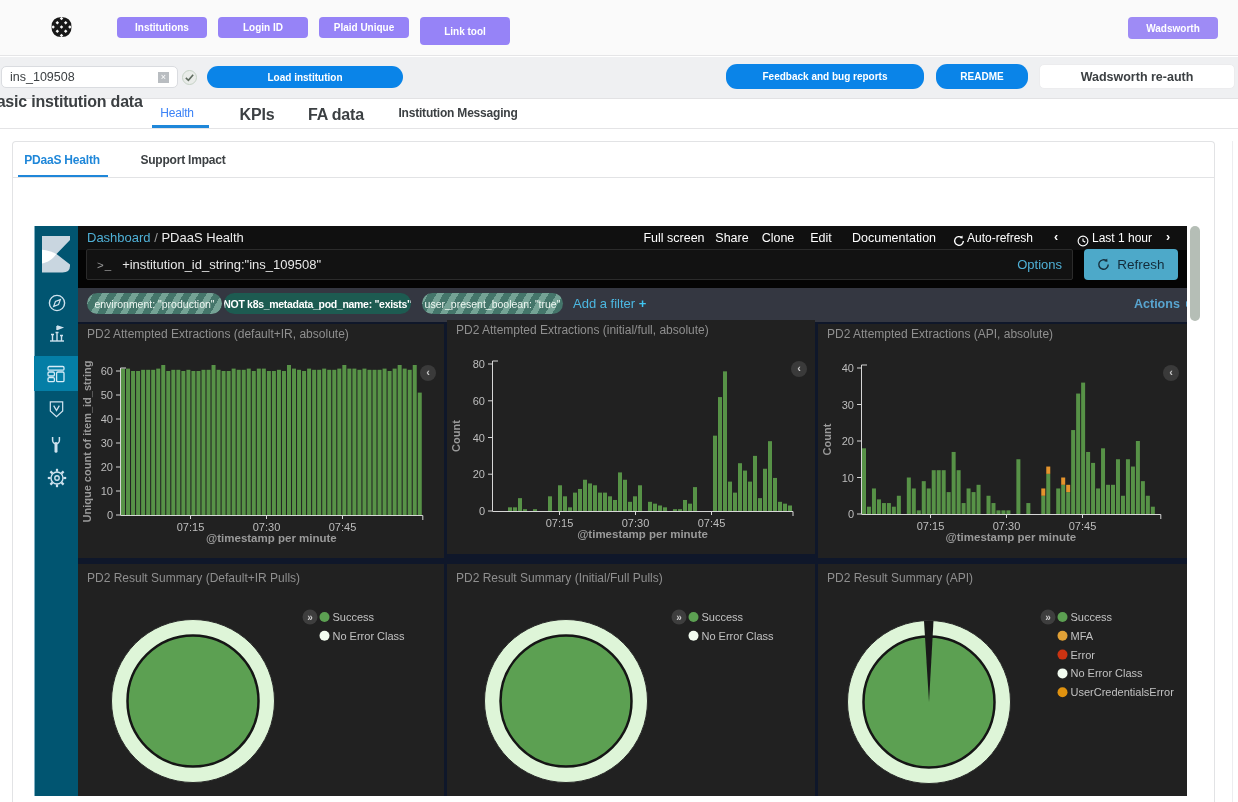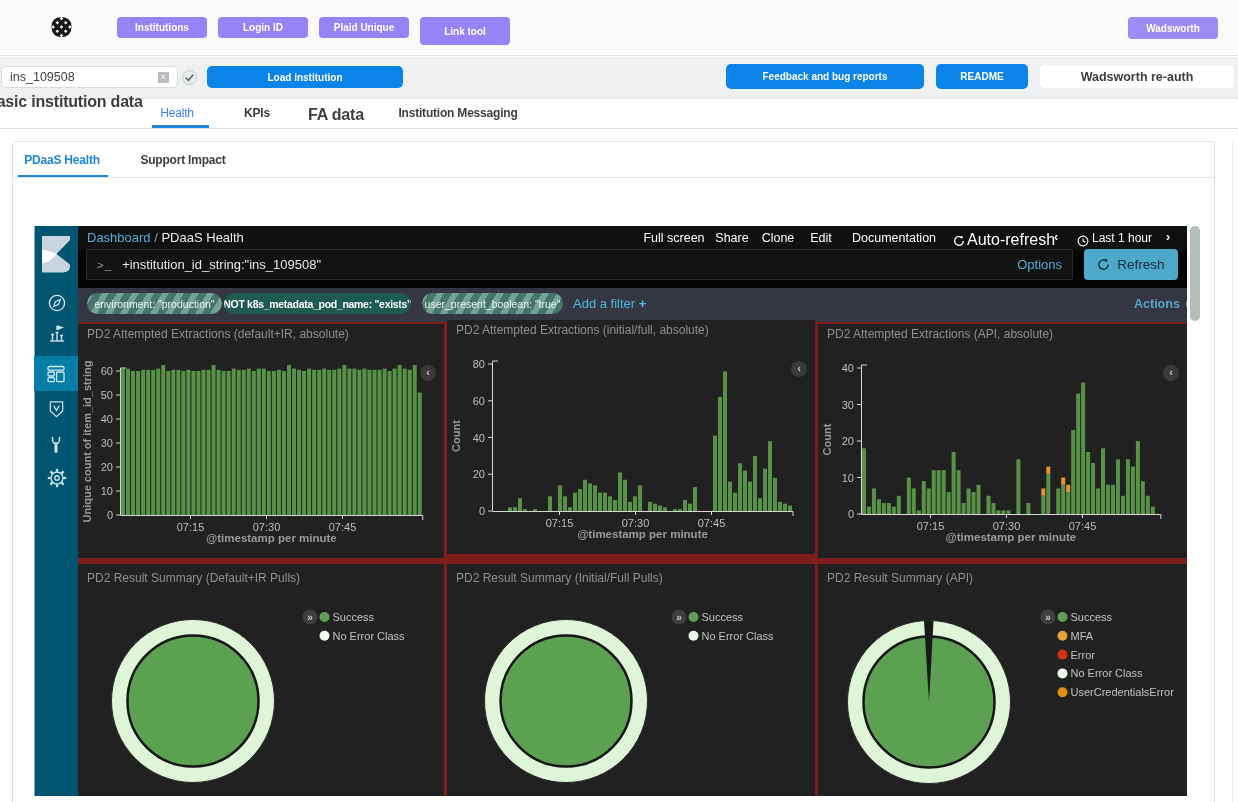--- a/index.html
+++ b/index.html
@@ -1,18 +1,18 @@
 <!DOCTYPE html>
 <html><head><meta charset="utf-8"><style>
 *{margin:0;padding:0;box-sizing:border-box}
 html,body{width:1238px;height:802px;background:#fff;font-family:"Liberation Sans",sans-serif;overflow:hidden;position:relative}
 .abs{position:absolute}
 .btn{display:flex;align-items:center;justify-content:center;border-radius:4px;color:#fff;font-weight:bold;font-size:10px}
 .purple{background:#9683f7}
-.bluebtn{background:#0a84e8;border-radius:5px}
+.bluebtn{background:#0a84e8;border-radius:11px}
 .ktxt{color:#fff;font-size:12.5px}
 </style></head><body>
 
 <div class="abs" style="left:0;top:0;width:1238px;height:56px;background:#fafafa;border-bottom:1px solid #e5e5e7"></div>
 <div class="abs" style="left:51px;top:16px"><svg width="21" height="22" viewBox="0 0 24 24">
 <path d="M12 0.5 Q17.5 0.5 20.5 3.5 Q23.5 6.5 23.5 12 Q23.5 17.5 20.5 20.5 Q17.5 23.5 12 23.5 Q6.5 23.5 3.5 20.5 Q0.5 17.5 0.5 12 Q0.5 6.5 3.5 3.5 Q6.5 0.5 12 0.5 Z" fill="#181818"></path>
 <path d="M2.4 0.4 L4.4 2.4 L2.4 4.4 L0.4 2.4 Z" fill="#fafafa"></path>
       <path d="M2.4 10.0 L4.4 12.0 L2.4 14.0 L0.4 12.0 Z" fill="#fafafa"></path>
       <path d="M2.4 19.6 L4.4 21.6 L2.4 23.6 L0.4 21.6 Z" fill="#fafafa"></path>
       <path d="M7.2 5.2 L9.2 7.2 L7.2 9.2 L5.2 7.2 Z" fill="#fafafa"></path>
@@ -38,31 +38,31 @@
       <path d="M2 6.5 L4.8 9 L10 3" fill="none" stroke="#5f6b5f" stroke-width="1.8"></path>
     </svg>
   </div>
 <div class="abs btn bluebtn" style="left:207px;top:66px;width:196px;height:22px">Load institution</div>
 <div class="abs btn bluebtn" style="left:726px;top:64px;width:198px;height:25px">Feedback and bug reports</div>
 <div class="abs btn bluebtn" style="left:936px;top:64px;width:92px;height:25px">README</div>
 <div class="abs" style="left:1039px;top:64px;width:196px;height:25px;background:#fff;border:1px solid #ececee;border-radius:5px;display:flex;align-items:center;justify-content:center;font-size:12.5px;font-weight:bold;color:#3c4043">Wadsworth re-auth</div>
 <div class="abs" style="left:0;top:99px;width:1238px;height:30px;background:#fff;border-bottom:1px solid #e4e4e6"></div>
 <div class="abs" style="left:64px;top:93px;transform:translateX(-50%);font-size:16px;font-weight:bold;letter-spacing:-0.2px;color:#3c4043;white-space:nowrap">Basic institution data</div>
 <div class="abs" style="left:177px;top:106px;transform:translateX(-50%);font-size:12px;font-weight:normal;letter-spacing:-0.2px;color:#3b82f6;white-space:nowrap">Health</div>
-<div class="abs" style="left:257px;top:106px;transform:translateX(-50%);font-size:12px;font-weight:bold;letter-spacing:-0.2px;color:#3c4043;white-space:nowrap">KPIs</div>
+<div class="abs" style="left:257px;top:106px;transform:translateX(-50%);font-size:16px;font-weight:bold;letter-spacing:-0.2px;color:#3c4043;white-space:nowrap">KPIs</div>
 <div class="abs" style="left:336px;top:106px;transform:translateX(-50%);font-size:16px;font-weight:bold;letter-spacing:-0.2px;color:#3c4043;white-space:nowrap">FA data</div>
 <div class="abs" style="left:458px;top:106px;transform:translateX(-50%);font-size:12px;font-weight:bold;letter-spacing:-0.2px;color:#3c4043;white-space:nowrap">Institution Messaging</div>
 <div class="abs" style="left:152px;top:125px;width:57px;height:3px;background:#1f87d9"></div>
 <div class="abs" style="left:12px;top:141px;width:1203px;height:661px;background:#fff;border:1px solid #e2e3e5;border-radius:4px 4px 0 0;border-bottom:none"></div>
 <div class="abs" style="left:62px;top:153px;transform:translateX(-50%);font-size:12px;font-weight:bold;letter-spacing:-0.2px;color:#1f87d9;white-space:nowrap">PDaaS Health</div>
 <div class="abs" style="left:183px;top:153px;transform:translateX(-50%);font-size:12px;font-weight:bold;letter-spacing:-0.2px;color:#3c4043;white-space:nowrap">Support Impact</div>
 <div class="abs" style="left:18px;top:175px;width:90px;height:3px;background:#1f87d9"></div>
 <div class="abs" style="left:13px;top:177px;width:1201px;height:1px;background:#e2e3e5"></div>
 <div class="abs" style="left:1232px;top:141px;width:1px;height:661px;background:#ededef"></div>
-<div class="abs" style="left:34px;top:226px;width:1168px;height:570px;background:#7f1d1d;overflow:hidden">
+<div class="abs" style="left:34px;top:226px;width:1168px;height:570px;background:#0f172a;overflow:hidden">
 <div class="abs" style="left:0;top:0;width:44px;height:570px;background:#015571;border-left:1px solid #7fb0c3"></div>
 <div class="abs" style="left:8px;top:10px"><svg width="28" height="37" viewBox="0 0 28 37">
 <path d="M0 0 H28 V4 L14.5 18 L28 28.5 V30 Q28 36.5 20.5 36.5 H0 Z" fill="#c9d6e0"></path>
 <path d="M0 13.8 C5 14.3 10.5 16 14.3 18.1 C11 23.2 5.5 26.6 0 27.6 Z" fill="#ffffff"></path>
 </svg></div>
 <div class="abs" style="left:0;top:130px;width:44px;height:35px;background:#047ea6"></div>
 <div class="abs" style="left:13px;top:67px"><svg width="20" height="20" viewBox="0 0 20 20">
         <circle cx="10" cy="10" r="7.6" fill="none" stroke="#cfe2ee" stroke-width="1.4"></circle>
         <path d="M10 5.2 L12.2 10 L10 14.8 L7.8 10 Z" fill="none" stroke="#cfe2ee" stroke-width="1.2" transform="rotate(45 10 10)"></path>
       </svg></div>
@@ -113,21 +113,21 @@
 <div class="abs" style="left:53px;top:4px;font-size:13px"><span style="color:#4fb0d6">Dashboard</span><span style="color:#9a9a9a"> / </span><span style="color:#ececec">PDaaS Health</span></div>
 <div class="abs ktxt" style="left:640px;top:5px;transform:translateX(-50%);font-size:12.5px;white-space:nowrap">Full screen</div>
 <div class="abs ktxt" style="left:698px;top:5px;transform:translateX(-50%);font-size:12.5px;white-space:nowrap">Share</div>
 <div class="abs ktxt" style="left:744px;top:5px;transform:translateX(-50%);font-size:12.5px;white-space:nowrap">Clone</div>
 <div class="abs ktxt" style="left:787px;top:5px;transform:translateX(-50%);font-size:12.5px;white-space:nowrap">Edit</div>
 <div class="abs ktxt" style="left:860px;top:5px;transform:translateX(-50%);font-size:12.5px;white-space:nowrap">Documentation</div>
 <div class="abs" style="left:919px;top:7px"><svg width="12" height="12" viewBox="0 0 16 16">
         <path d="M13.8 8a5.8 5.8 0 1 1-1.9-4.3" fill="none" stroke="#ffffff" stroke-width="1.8"></path>
         <path d="M12.6 0.6 L12.9 4.7 L8.9 3.9 Z" fill="#ffffff"></path>
       </svg></div>
-<div class="abs ktxt" style="left:933px;top:5px;font-size:16px">Auto-refresh</div>
+<div class="abs ktxt" style="left:933px;top:5px;font-size:12px">Auto-refresh</div>
 <div class="abs ktxt" style="left:1020px;top:4px;font-weight:bold">‹</div>
 <div class="abs" style="left:1043px;top:7px"><svg width="12" height="12" viewBox="0 0 16 16">
         <circle cx="8" cy="8" r="6.5" fill="none" stroke="#fff" stroke-width="1.5"></circle>
         <path d="M8 4.5 V8 L11 9.5" fill="none" stroke="#fff" stroke-width="1.5"></path>
       </svg></div>
 <div class="abs ktxt" style="left:1058px;top:5px;font-size:12px">Last 1 hour</div>
 <div class="abs ktxt" style="left:1132px;top:4px;font-weight:bold">›</div>
 <div class="abs" style="left:44px;top:24px;width:1109px;height:62px;background:#040404"></div>
 <div class="abs" style="left:52px;top:23px;width:987px;height:31px;background:#121212;border:1px solid #2b2b2b;border-radius:2px;display:flex;align-items:center;padding:0 10px">
       <span style="color:#9a9a9a;font-size:11.5px;letter-spacing:1px">&gt;_</span>

